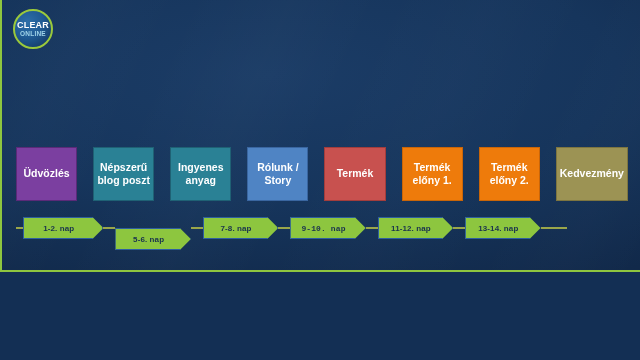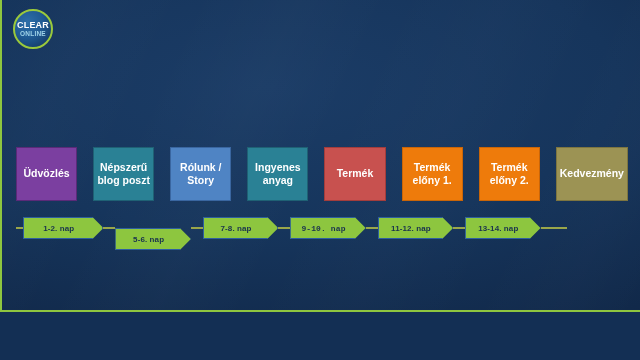--- a/index.html
+++ b/index.html
@@ -14,21 +14,21 @@
     font-family: "Liberation Sans", sans-serif;
     background: #132f54;
     position: relative;
   }
 
   
   #slide {
     position: absolute;
     inset: 0;
     width: 640px;
-    height: 312px;
+    height: 272px;
     background:
       linear-gradient(115deg,
         rgba(255,255,255,0.000) 0%,
         rgba(255,255,255,0.012) 12%,
         rgba(255,255,255,0.000) 24%,
         rgba(255,255,255,0.016) 38%,
         rgba(255,255,255,0.000) 50%,
         rgba(255,255,255,0.013) 64%,
         rgba(255,255,255,0.000) 78%,
         rgba(255,255,255,0.010) 90%,
@@ -141,24 +141,24 @@
 
   <div id="logo">
     <span class="l1">CLEAR</span>
     <span class="l2">ONLINE</span>
   </div>
 
   <div id="boxes">
       <div class="box" style="background: rgb(123, 63, 160); border-color: rgb(90, 42, 120);">Üdvözlés</div>
       <div class="box" style="background: rgb(42, 129, 149); border-color: rgb(31, 97, 116);">Népszerű
 blog poszt</div>
+      <div class="box" style="background: rgb(42, 129, 149); border-color: rgb(31, 97, 116);">Ingyenes
+anyag</div>
       <div class="box" style="background: rgb(79, 132, 196); border-color: rgb(58, 102, 160);">Rólunk /
 Story</div>
-      <div class="box" style="background: rgb(42, 129, 149); border-color: rgb(31, 97, 116);">Ingyenes
-anyag</div>
       <div class="box" style="background: rgb(200, 81, 79); border-color: rgb(163, 61, 60);">Termék</div>
       <div class="box" style="background: rgb(238, 123, 11); border-color: rgb(201, 101, 8);">Termék
 előny 1.</div>
       <div class="box" style="background: rgb(238, 123, 11); border-color: rgb(201, 101, 8);">Termék
 előny 2.</div>
       <div class="box" style="background: rgb(156, 147, 84); border-color: rgb(125, 117, 64);">Kedvezmény</div>
     </div>
 
   <div id="days">
       <div class="daycell">

